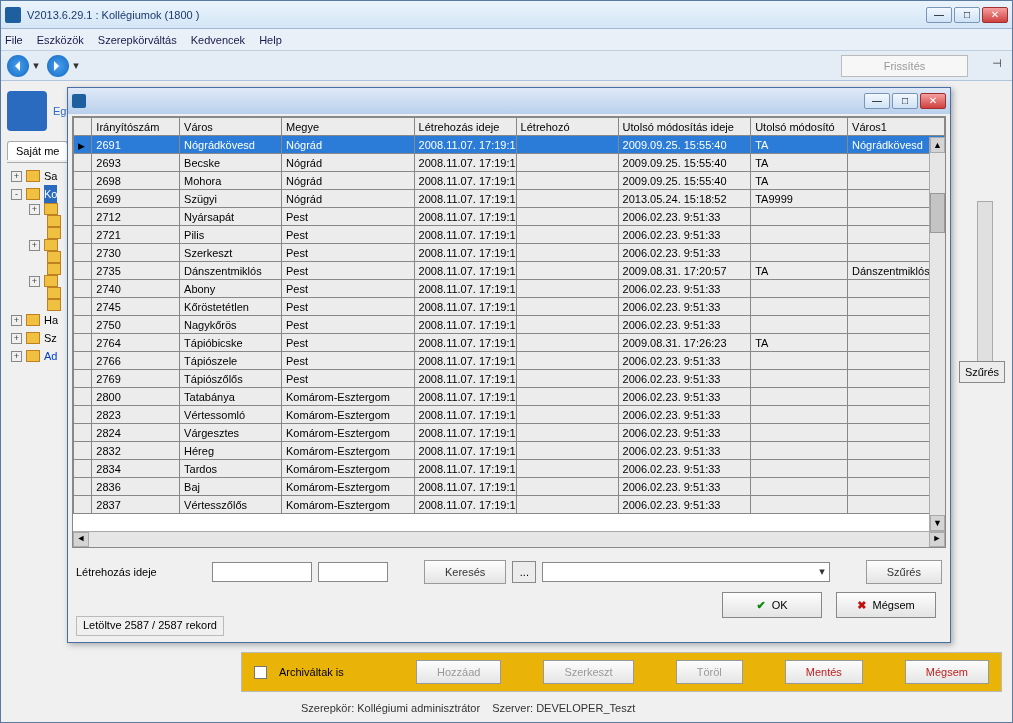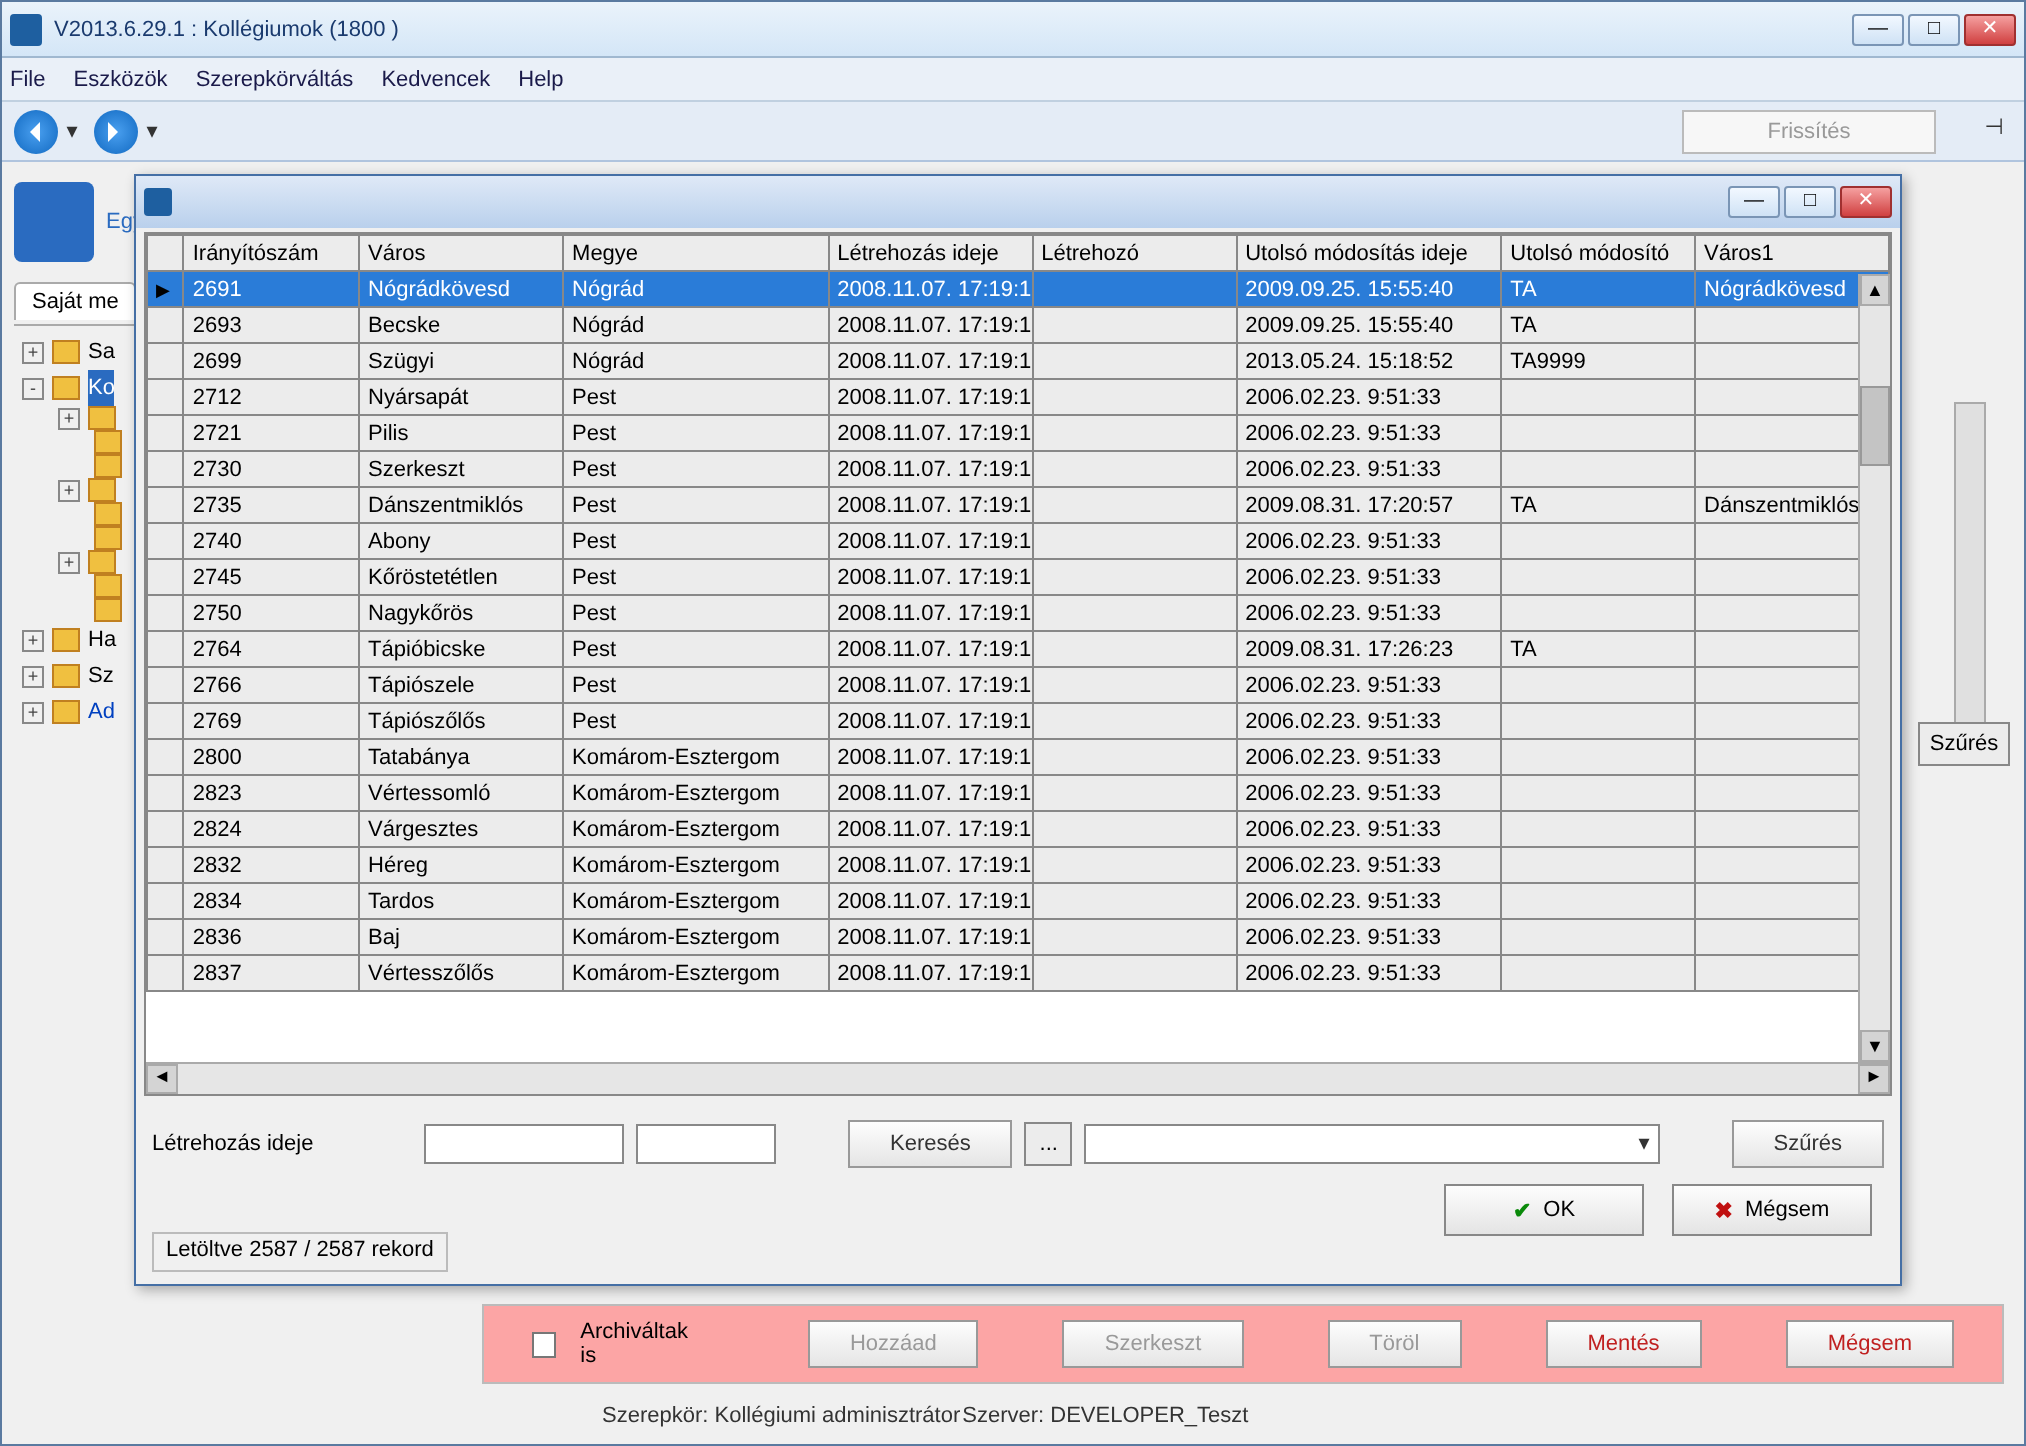--- a/index.html
+++ b/index.html
@@ -41,26 +41,26 @@
 .tree .selected { background: #2a6bc0; color: #fff; }
 .tree .indent1 { padding-left: 22px; }
 .tree .indent2 { padding-left: 40px; }
 .tree .link { color: #0040c0; }
 
 .right-area { position: absolute; left: 960px; top: 0; width: 50px; height: 100%; }
 .vscroll { position: absolute; right: 18px; top: 120px; width: 16px; height: 180px; background: #e0e0e0; border: 1px solid #aaa; }
 .right-btn { position: absolute; right: 6px; top: 320px; width: 46px; height: 22px; border: 1px solid #888; background: #ececec; text-align: center; line-height: 20px; }
 
 
-.bottom-panel { position: absolute; left: 240px; right: 10px; bottom: 30px; height: 40px; border: 1px solid #bbb; background: #fca5a5; display: flex; align-items: center; padding: 0 24px; gap: 12px; }
+.bottom-panel { position: absolute; left: 240px; right: 10px; bottom: 30px; height: 40px; border: 1px solid #bbb; background: #eab308; display: flex; align-items: center; padding: 0 12px; gap: 12px; }
 .chk { width: 13px; height: 13px; border: 1px solid #777; background: #fff; }
 .btn { height: 24px; padding: 0 20px; border: 1px solid #999; background: linear-gradient(#fdfdfd,#e5e5e5); color: #333; cursor: default; margin-left: 30px; }
 .btn.disabled { color: #999; }
 .btn.red { color: #c02020; }
-.statusbar { position: absolute; left: 300px; right: 10px; bottom: 4px; height: 20px; display: flex; align-items: center; gap: 1px; color: #333; }
+.statusbar { position: absolute; left: 300px; right: 10px; bottom: 4px; height: 20px; display: flex; align-items: center; gap: 12px; color: #333; }
 
 
 .dialog { position: absolute; left: 66px; top: 86px; width: 884px; height: 556px; background: #f0f0f0; border: 1px solid #456fa5; box-shadow: 2px 2px 6px rgba(0,0,0,0.3); }
 .dlg-titlebar { height: 26px; background: linear-gradient(#dfe9f7,#b9d0ec); display: flex; align-items: center; padding: 0 4px; }
 .dlg-titlebar .app-icon { width: 14px; height: 14px; background: #1e5fa0; margin-right: 6px; border-radius: 2px; }
 .grid-wrap { position: absolute; left: 4px; top: 28px; right: 4px; height: 432px; background: #fff; border: 1px solid #888; overflow: hidden; }
 .grid { width: 100%; border-collapse: collapse; table-layout: fixed; }
 .grid th { background: #ececec; border: 1px solid #888; padding: 2px 4px; text-align: left; font-weight: normal; height: 18px; overflow: hidden; white-space: nowrap; }
 .grid td { border: 1px solid #888; padding: 1px 4px; height: 18px; background: #ececec; overflow: hidden; white-space: nowrap; }
 .grid tr.selected td { background: #2a7cd8; color: #fff; }
@@ -262,20 +262,31 @@
               <td>Becske</td>
               <td>Nógrád</td>
               <td>2008.11.07. 17:19:1</td>
               <td></td>
               <td>2009.09.25. 15:55:40</td>
               <td>TA</td>
               <td></td>
             </tr>
             <tr>
               <td class="rowhdr"></td>
+              <td>2698</td>
+              <td>Mohora</td>
+              <td>Nógrád</td>
+              <td>2008.11.07. 17:19:1</td>
+              <td></td>
+              <td>2009.09.25. 15:55:40</td>
+              <td>TA</td>
+              <td></td>
+            </tr>
+            <tr>
+              <td class="rowhdr"></td>
               <td>2699</td>
               <td>Szügyi</td>
               <td>Nógrád</td>
               <td>2008.11.07. 17:19:1</td>
               <td></td>
               <td>2013.05.24. 15:18:52</td>
               <td>TA9999</td>
               <td></td>
             </tr>
             <tr>

